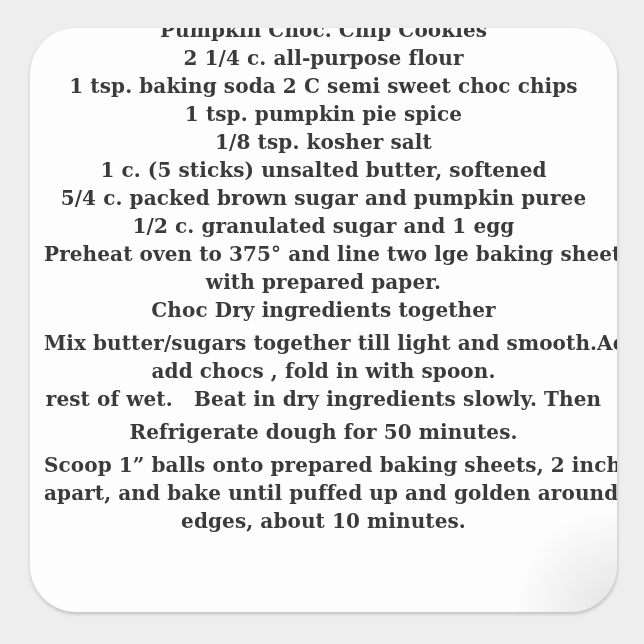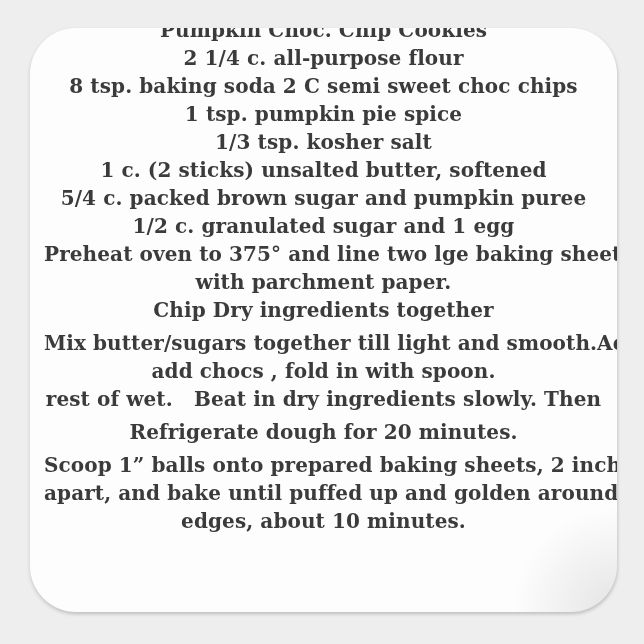--- a/index.html
+++ b/index.html
@@ -49,37 +49,37 @@
   }
 </style>
 </head>
 <body style="background: rgb(238, 238, 239);">
 
 <div class="sticker" style="background: rgb(253, 253, 253);">
   <div class="recipe" id="recipe" style="color: rgb(59, 59, 59);">
       <div class="block">
         <div class="line">Pumpkin Choc. Chip Cookies</div>
         <div class="line">2 1/4 c. all-purpose flour</div>
-        <div class="line">8 tsp. baking soda 2 C semi sweet choc chips</div>
+        <div class="line">1 tsp. baking soda 2 C semi sweet choc chips</div>
         <div class="line">1 tsp. pumpkin pie spice</div>
-        <div class="line">1/3 tsp. kosher salt</div>
-        <div class="line">1 c. (2 sticks) unsalted butter, softened</div>
+        <div class="line">1/8 tsp. kosher salt</div>
+        <div class="line">1 c. (5 sticks) unsalted butter, softened</div>
         <div class="line">5/4 c. packed brown sugar and pumpkin puree</div>
         <div class="line">1/2 c. granulated sugar and 1 egg</div>
         <div class="line">Preheat oven to 375° and line two lge baking sheets</div>
-        <div class="line">with parchment paper.</div>
-        <div class="line">Chip Dry ingredients together</div>
+        <div class="line">with prepared paper.</div>
+        <div class="line">Choc Dry ingredients together</div>
       </div>
       <div class="block">
         <div class="line">Mix butter/sugars together till light and smooth.Add</div>
         <div class="line">add chocs , fold in with spoon.</div>
         <div class="line">rest of wet.   Beat in dry ingredients slowly. Then</div>
       </div>
       <div class="block">
-        <div class="line">Refrigerate dough for 20 minutes.</div>
+        <div class="line">Refrigerate dough for 50 minutes.</div>
       </div>
       <div class="block">
         <div class="line">Scoop 1” balls onto prepared baking sheets, 2 inches</div>
         <div class="line">apart, and bake until puffed up and golden around</div>
         <div class="line">edges, about 10 minutes.</div>
       </div>
     </div>
 </div>
 
 </body></html>

